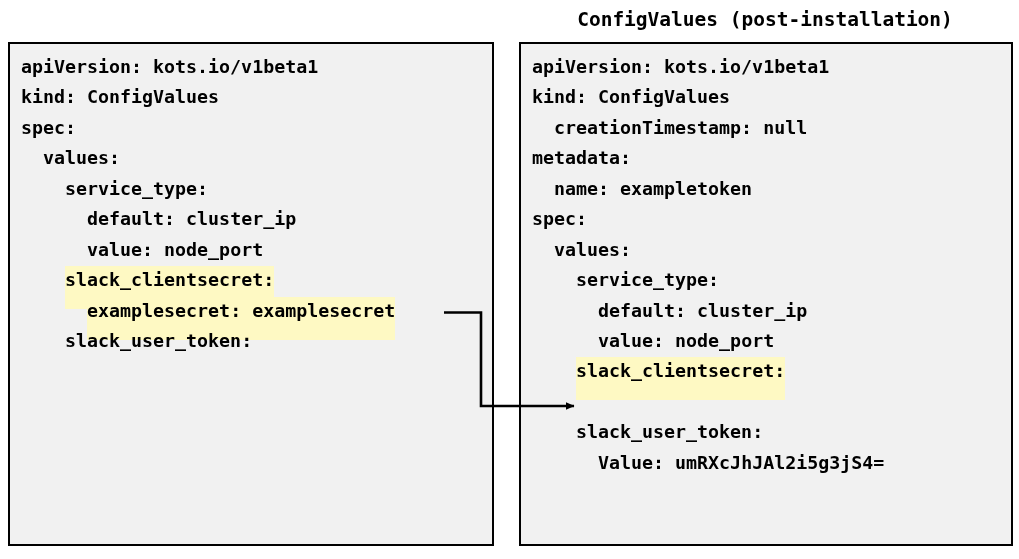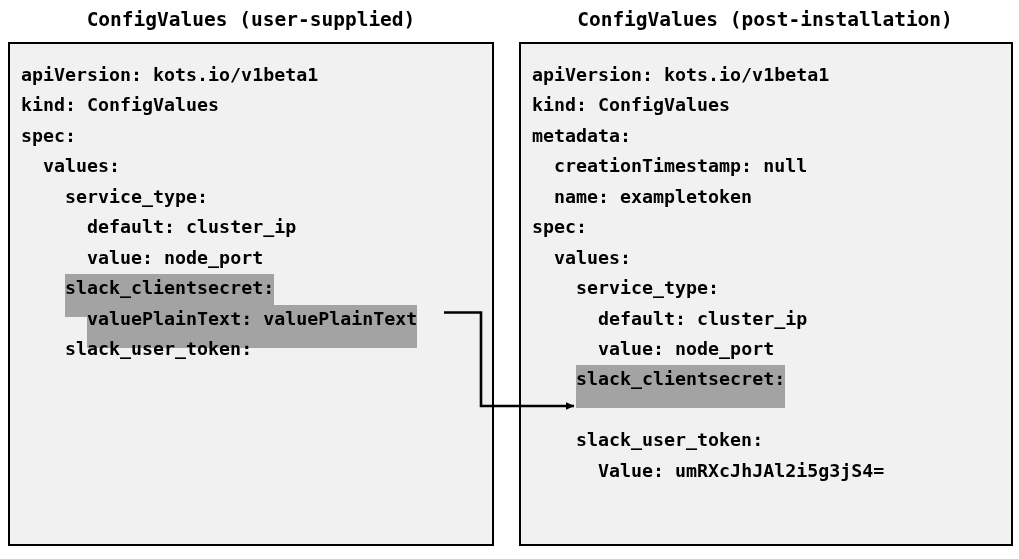--- a/index.html
+++ b/index.html
@@ -44,84 +44,83 @@
     border: 2px solid #000000;
     box-sizing: border-box;
     height: 504px;
     overflow: hidden;
   }
   .panel.left  .code-box { left: 8px;  width: 486px; }
   .panel.right .code-box { left: 8px;  width: 494px; }
 
   .code-lines {
     position: absolute;
-    top: 16px;
+    top: 8px;
     left: 11px;
     right: 0;
   }
 
   .code-line {
     height: 30.45px;
     line-height: 30.45px;
     font-size: 18.3px;
     font-weight: bold;
     color: #000000;
     white-space: pre;
     letter-spacing: 0px;
   }
 
   .code-line .seg {
     display: inline;
     white-space: pre;
   }
   .code-line .hl {
-    background: #a3a3a3;
+    background: #fef9c3;
     padding: 3px 0 19px 0;
     box-shadow: 0 0 0 0 transparent;
   }
 
   
   .connector {
     position: absolute;
     left: 0;
     top: 0;
     width: 1019px;
     height: 559px;
     pointer-events: none;
   }
 </style>
 </head>
 <body>
 
 <div class="panel left">
-  <div class="panel-title">ConfigValues (user-supplied)</div>
   <div class="code-box">
     <div class="code-lines" id="lines-left">
         <div class="code-line"><span class="seg"></span><span class="seg">apiVersion: kots.io/v1beta1</span></div>
         <div class="code-line"><span class="seg"></span><span class="seg">kind: ConfigValues</span></div>
         <div class="code-line"><span class="seg"></span><span class="seg">spec:</span></div>
         <div class="code-line"><span class="seg">  </span><span class="seg">values:</span></div>
         <div class="code-line"><span class="seg">    </span><span class="seg">service_type:</span></div>
         <div class="code-line"><span class="seg">      </span><span class="seg">default: cluster_ip</span></div>
         <div class="code-line"><span class="seg">      </span><span class="seg">value: node_port</span></div>
         <div class="code-line"><span class="seg">    </span><span class="seg hl">slack_clientsecret:</span></div>
-        <div class="code-line"><span class="seg">      </span><span class="seg hl">valuePlainText: valuePlainText</span></div>
+        <div class="code-line"><span class="seg">      </span><span class="seg hl">examplesecret: examplesecret</span></div>
         <div class="code-line"><span class="seg">    </span><span class="seg">slack_user_token:</span></div>
       </div>
   </div>
 </div>
 
 <div class="panel right">
   <div class="panel-title">ConfigValues (post-installation)</div>
   <div class="code-box">
     <div class="code-lines" id="lines-right">
         <div class="code-line"><span class="seg"></span><span class="seg">apiVersion: kots.io/v1beta1</span></div>
         <div class="code-line"><span class="seg"></span><span class="seg">kind: ConfigValues</span></div>
+        <div class="code-line"><span class="seg">  </span><span class="seg">creationTimestamp: null</span></div>
         <div class="code-line"><span class="seg"></span><span class="seg">metadata:</span></div>
-        <div class="code-line"><span class="seg">  </span><span class="seg">creationTimestamp: null</span></div>
         <div class="code-line"><span class="seg">  </span><span class="seg">name: exampletoken</span></div>
         <div class="code-line"><span class="seg"></span><span class="seg">spec:</span></div>
         <div class="code-line"><span class="seg">  </span><span class="seg">values:</span></div>
         <div class="code-line"><span class="seg">    </span><span class="seg">service_type:</span></div>
         <div class="code-line"><span class="seg">      </span><span class="seg">default: cluster_ip</span></div>
         <div class="code-line"><span class="seg">      </span><span class="seg">value: node_port</span></div>
         <div class="code-line"><span class="seg">    </span><span class="seg hl">slack_clientsecret:</span></div>
         <div class="code-line"><span class="seg">      </span></div>
         <div class="code-line"><span class="seg">    </span><span class="seg">slack_user_token:</span></div>
         <div class="code-line"><span class="seg">      </span><span class="seg">Value: umRXcJhJAl2i5g3jS4=</span></div>

